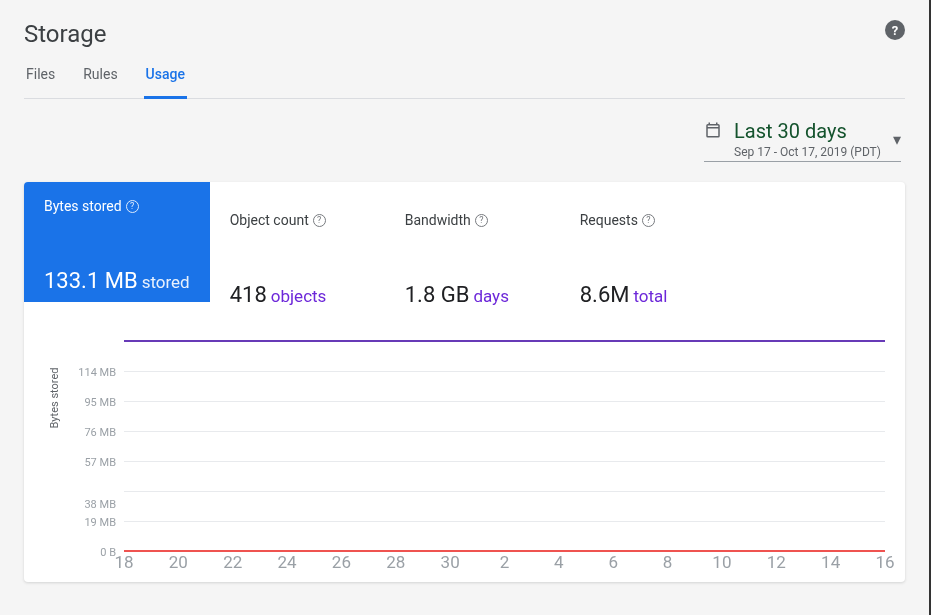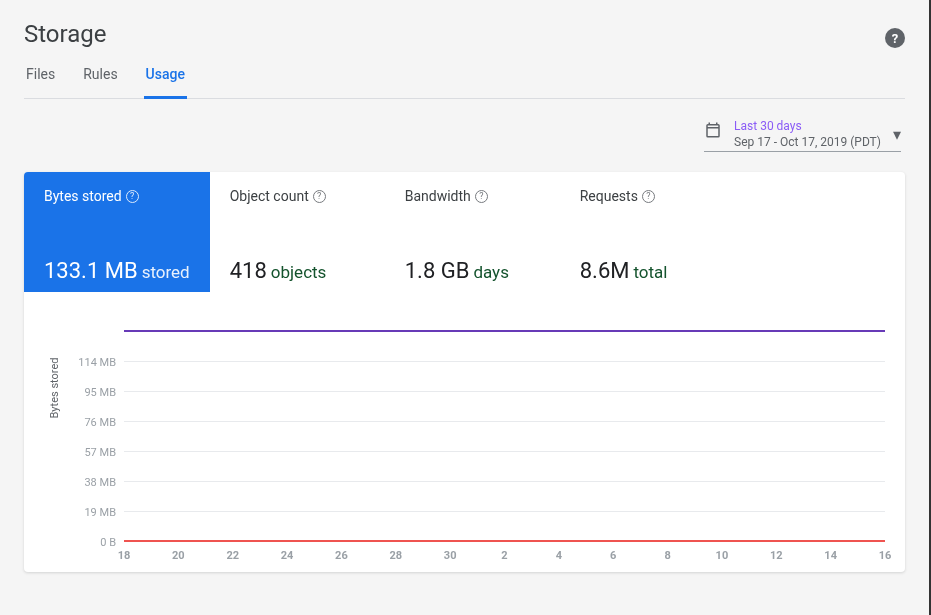--- a/index.html
+++ b/index.html
@@ -11,21 +11,21 @@
       height: 615px;
       overflow: hidden;
       border-right: 2px solid #333;
     }
     .page {
       padding: 20px 24px 0 24px;
     }
     .header {
       display: flex;
       justify-content: space-between;
-      align-items: flex-end;
+      align-items: flex-start;
       margin-bottom: 18px;
     }
     .title {
       font-size: 24px;
       font-weight: 400;
       color: #3c4043;
     }
     .help-icon-wrap {
       width: 20px;
       height: 20px;
@@ -72,21 +72,21 @@
       padding-bottom: 2px;
       min-width: 180px;
     }
     .date-icon {
       width: 18px;
       height: 18px;
       color: #5f6368;
       margin-top: 2px;
     }
     .date-text { display: flex; flex-direction: column; flex: 1; }
-    .date-label { font-size: 12px; color: #8b5cf6; }
+    .date-label { font-size: 20px; color: #14532d; }
     .date-sub { font-size: 12px; color: #5f6368; margin-top: 2px; }
     .date-caret { color: #5f6368; align-self: center; }
     .card {
       background: #fff;
       border-radius: 4px;
       margin-top: 20px;
       box-shadow: 0 1px 2px rgba(60,64,67,.1), 0 1px 3px 1px rgba(60,64,67,.05);
       overflow: hidden;
     }
     .metrics {
@@ -101,36 +101,36 @@
     .metric.active {
       background: #1a73e8;
       color: #fff;
     }
     .metric-label {
       font-size: 14px;
       display: flex;
       align-items: center;
       gap: 4px;
     }
-    .metric:not(.active) .metric-label { color: #3c4043; }
+    .metric:not(.active) .metric-label { color: #3c4043; margin-top: 14px; }
     .metric-value-row {
       display: flex;
       align-items: baseline;
       gap: 4px;
       margin-top: 6px;
     }
     .metric-value {
       font-size: 22px;
       font-weight: 400;
       margin-top: 48px;
     }
     .metric:not(.active) .metric-value { color: #202124; text-align: center; }
     .metric-suffix { font-size: 17px; }
     .metric.active .metric-suffix { color: rgba(255,255,255,.9); }
-    .metric:not(.active) .metric-suffix { color: #14532d; }
+    .metric:not(.active) .metric-suffix { color: #6d28d9; }
     .q-icon {
       display: inline-flex;
       width: 13px;
       height: 13px;
       border-radius: 50%;
       border: 1.2px solid currentColor;
       align-items: center;
       justify-content: center;
       font-size: 9px;
       opacity: .85;
@@ -169,24 +169,23 @@
     }
     .gridline {
       position: absolute;
       left: 0;
       right: 0;
       border-top: 1px solid #e8eaed;
     }
     .x-tick {
       position: absolute;
       bottom: -20px;
-      font-size: 11px;
+      font-size: 17px;
       color: #9aa0a6;
       transform: translateX(-50%);
-      font-weight: bold;
     }
   </style>
 </head>
 <body>
 
 <div class="page">
   <div class="header">
     <div class="title">Storage</div>
     <div class="help-icon-wrap">?</div>
   </div>
@@ -255,21 +254,21 @@
     </div>
 
     <div class="chart-area">
       <div class="y-axis-title">Bytes stored</div>
       <div class="chart-grid" id="chart-grid">
           <div class="gridline" style="bottom: 0px;"></div>
           <div class="y-tick" style="bottom: 0px; transform: translateY(50%);">0 B</div>
           <div class="gridline" style="bottom: 30px;"></div>
           <div class="y-tick" style="bottom: 30px; transform: translateY(50%);">19 MB</div>
           <div class="gridline" style="bottom: 60px;"></div>
-          <div class="y-tick" style="bottom: 60px; transform: translateY(50%); margin-top: 20px;">38 MB</div>
+          <div class="y-tick" style="bottom: 48px; transform: translateY(50%); margin-top: 20px;">38 MB</div>
           <div class="gridline" style="bottom: 90px;"></div>
           <div class="y-tick" style="bottom: 90px; transform: translateY(50%);">57 MB</div>
           <div class="gridline" style="bottom: 120px;"></div>
           <div class="y-tick" style="bottom: 120px; transform: translateY(50%);">76 MB</div>
           <div class="gridline" style="bottom: 150px;"></div>
           <div class="y-tick" style="bottom: 150px; transform: translateY(50%);">95 MB</div>
           <div class="gridline" style="bottom: 180px;"></div>
           <div class="y-tick" style="bottom: 180px; transform: translateY(50%); text-align: right;">114 MB</div>
           <div class="x-tick" style="left: 0%;">18</div>
           <div class="x-tick" style="left: 7.14286%;">20</div>

